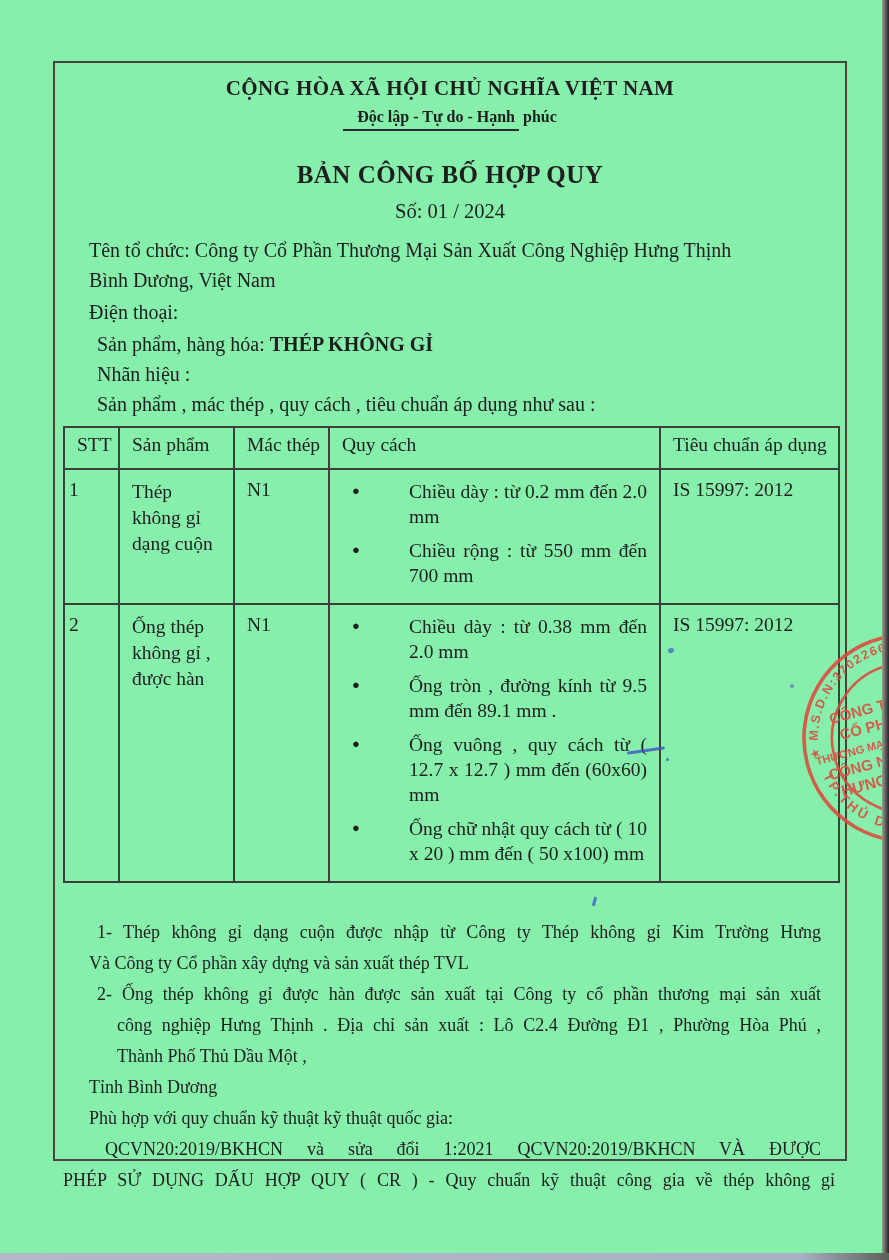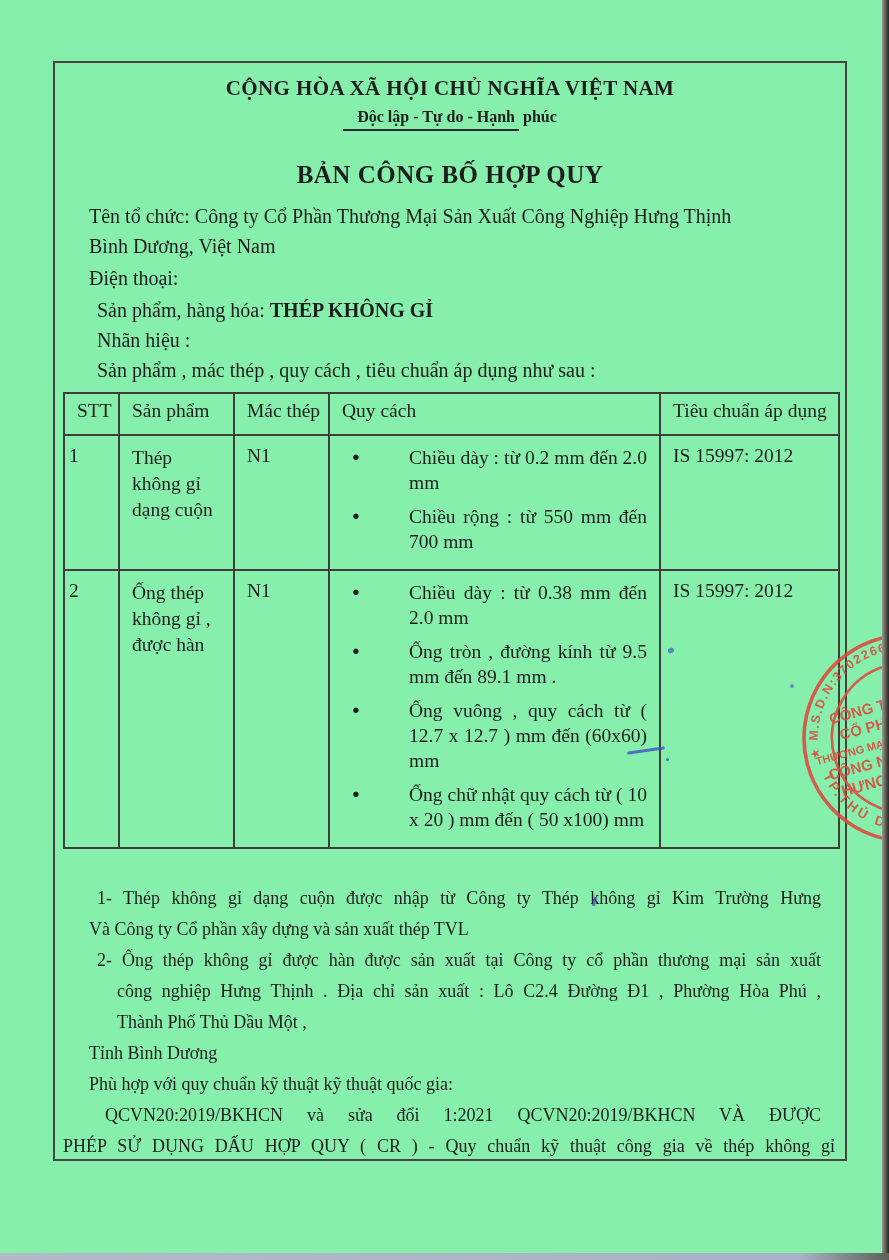--- a/index.html
+++ b/index.html
@@ -70,20 +70,21 @@
 <body>
 
 <div class="page">
 
   <div class="frame">
 
     <div class="nat-title">CỘNG HÒA XÃ HỘI CHỦ NGHĨA VIỆT NAM</div>
     <div class="motto"><span class="u">Độc lập - Tự do - Hạnh</span><span> phúc</span></div>
 
     <div class="doc-title">BẢN CÔNG BỐ HỢP QUY</div>
+    <div class="doc-num">Số: 01 / 2024</div>
 
     <div class="info">
       <div>Tên tổ chức: Công ty Cổ Phần Thương Mại Sản Xuất Công Nghiệp Hưng Thịnh</div>
       <div>Bình Dương, Việt Nam</div>
       <div class="sp">Điện thoại:</div>
       <div class="ind sp"><span>Sản phẩm, hàng hóa: </span><span class="bold">THÉP KHÔNG GỈ</span></div>
       <div class="ind">Nhãn hiệu :</div>
       <div class="ind">Sản phẩm , mác thép , quy cách , tiêu chuẩn áp dụng như sau :</div>
     </div>
 

